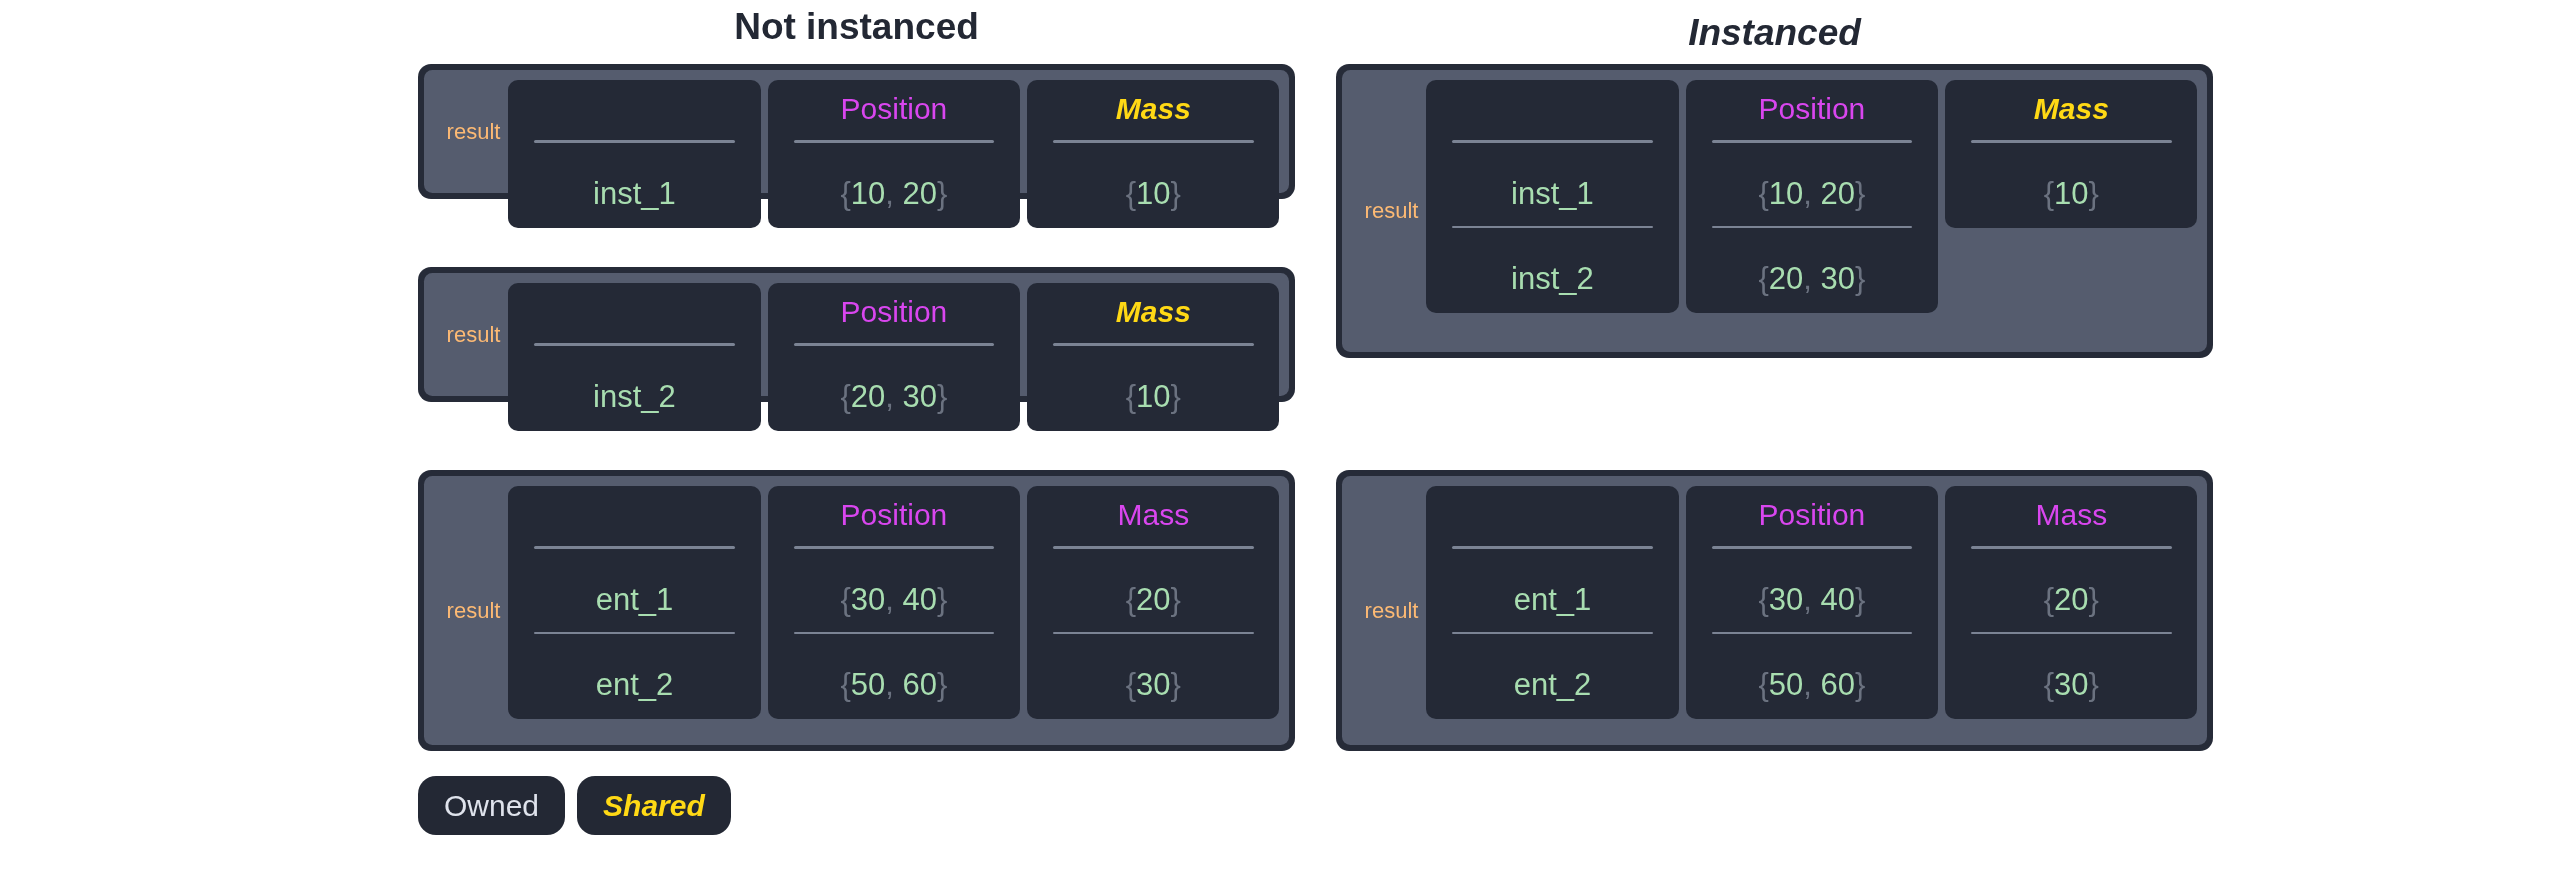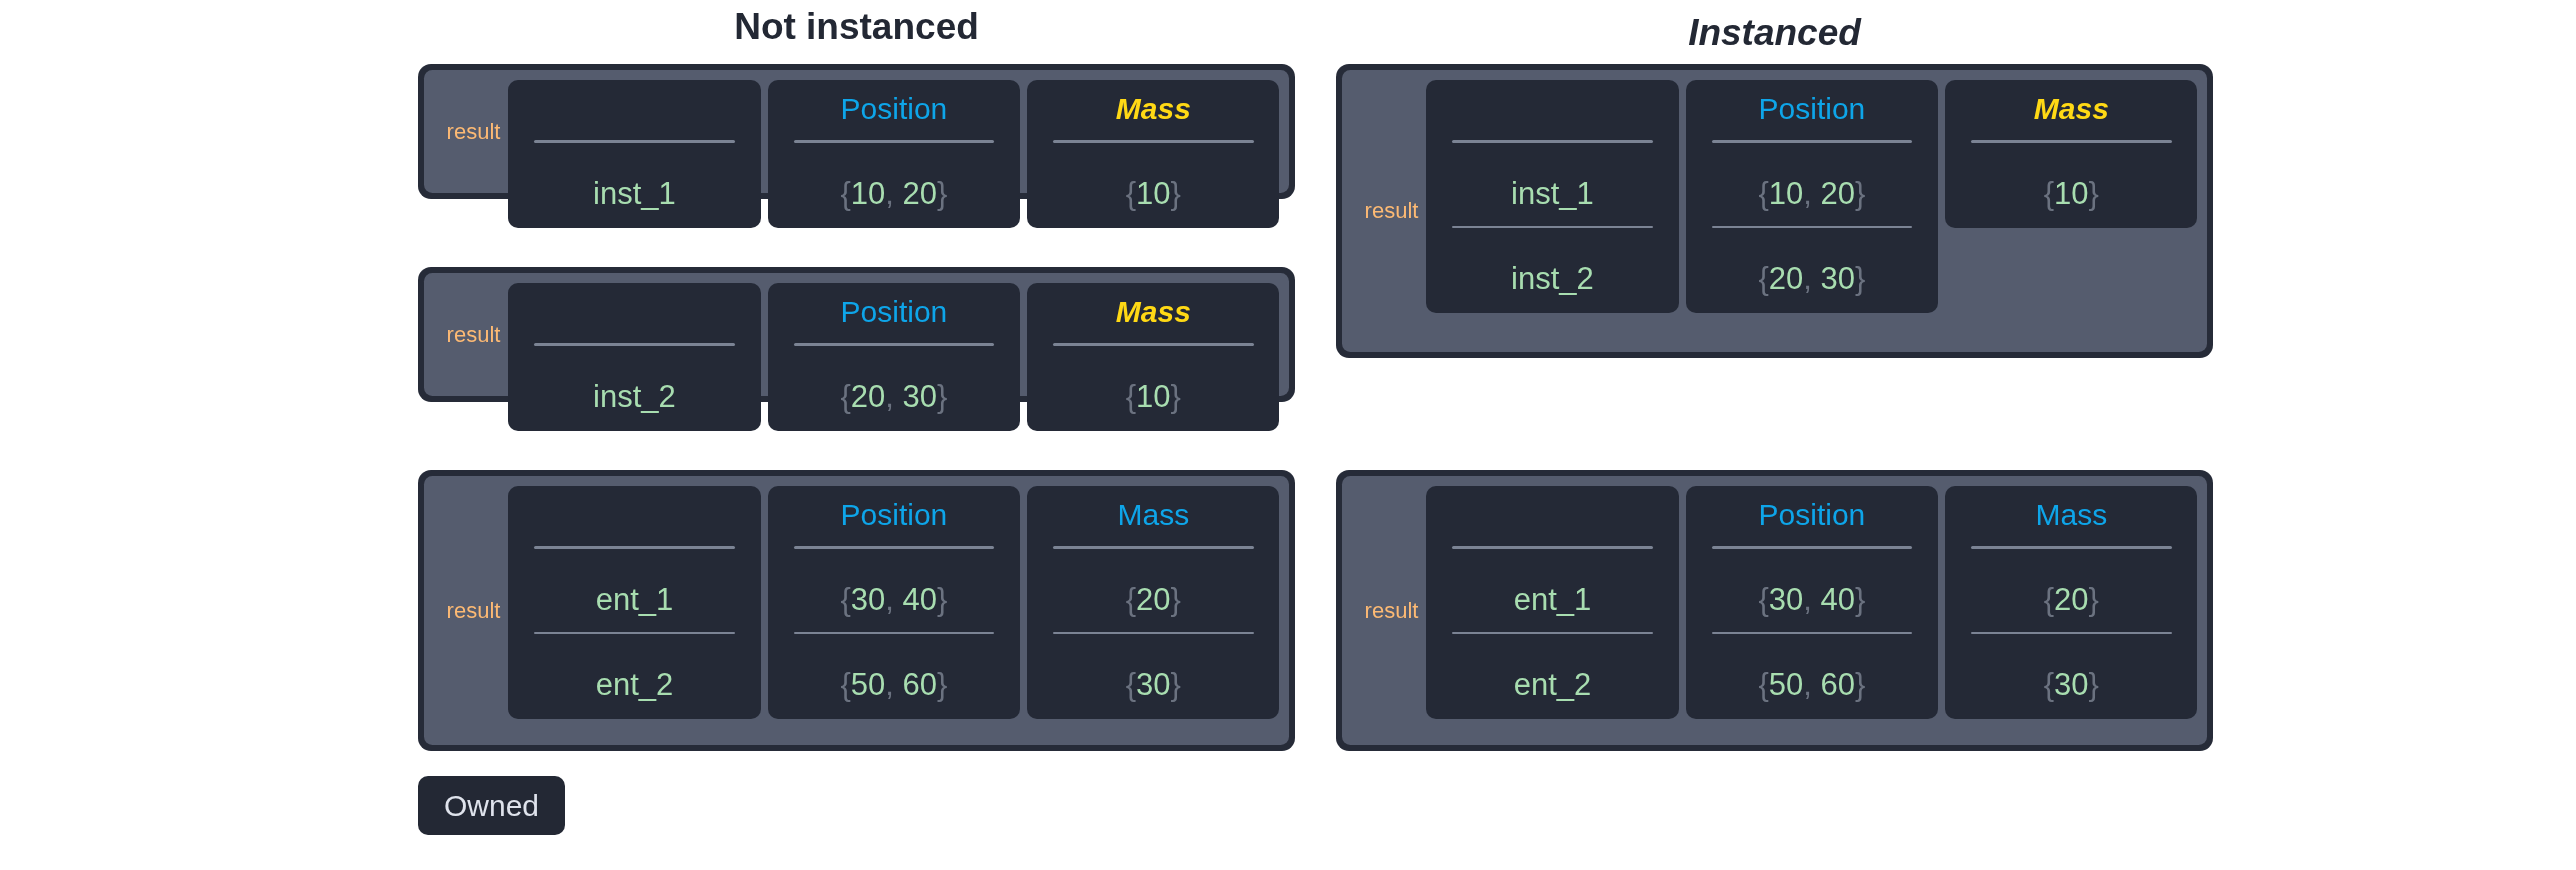--- a/index.html
+++ b/index.html
@@ -58,21 +58,21 @@
     border-radius: 10px;
     display: flex;
     flex-direction: column;
     padding: 9.2px 16.5px 13px 16.5px;
     min-width: 0;
   }
   .col.grow { flex: 1 1 0; }
 
   .col-head {
     font-size: 30px;
-    color: #0ea5e9;
+    color: #d946ef;
     text-align: center;
     white-space: nowrap;
     min-height: 40px;
     line-height: 40px;
   }
   .col-head.shared { color: #ffd915; font-style: italic; font-weight: bold; }
   .col-head.blank { color: transparent; }
 
   .rule {
     height: 2.8px;
@@ -90,21 +90,21 @@
     min-height: 51px;
     line-height: 42px;
   }
   .brace { color: #6b7280; }
   .comma { color: #6b7280; }
 
   
   .legend { position: absolute; display: flex; gap: 12px; }
   .chip {
     background: #232834;
-    border-radius: 10px;
+    border-radius: 18px;
     padding: 11px 26px;
     font-size: 30px;
     color: #dfe3ec;
     white-space: nowrap;
     line-height: 37px;
   }
   .chip.shared { color: #ffd915; font-style: italic; font-weight: bold; }
 </style>
 </head>
 <body>
@@ -260,16 +260,17 @@
           <div class="rule"></div>
           <div class="cell"><span class="brace">{</span><span>30</span><span class="brace">}</span></div>
         </div>
 
       </div>
     </div>
   </div>
 
   <div class="legend" style="left:418px; top:776px;">
     <div class="chip">Owned</div>
+    <div class="chip shared">Shared</div>
   </div>
 
 </div>
 
 
 </body></html>

